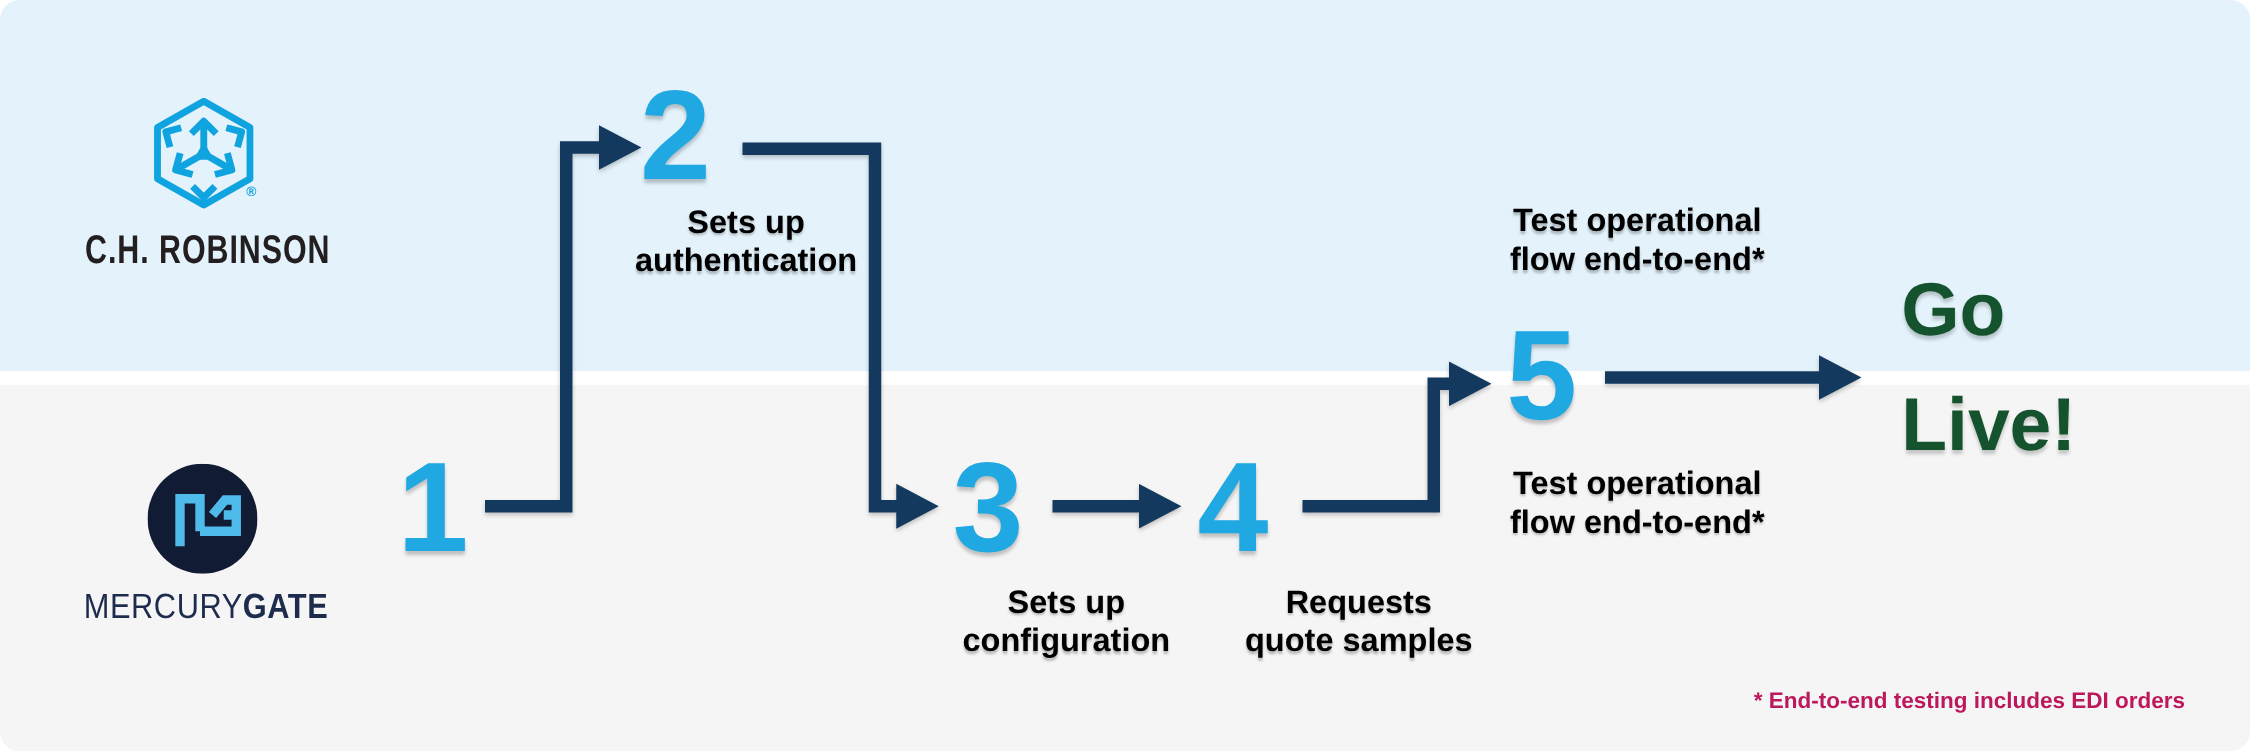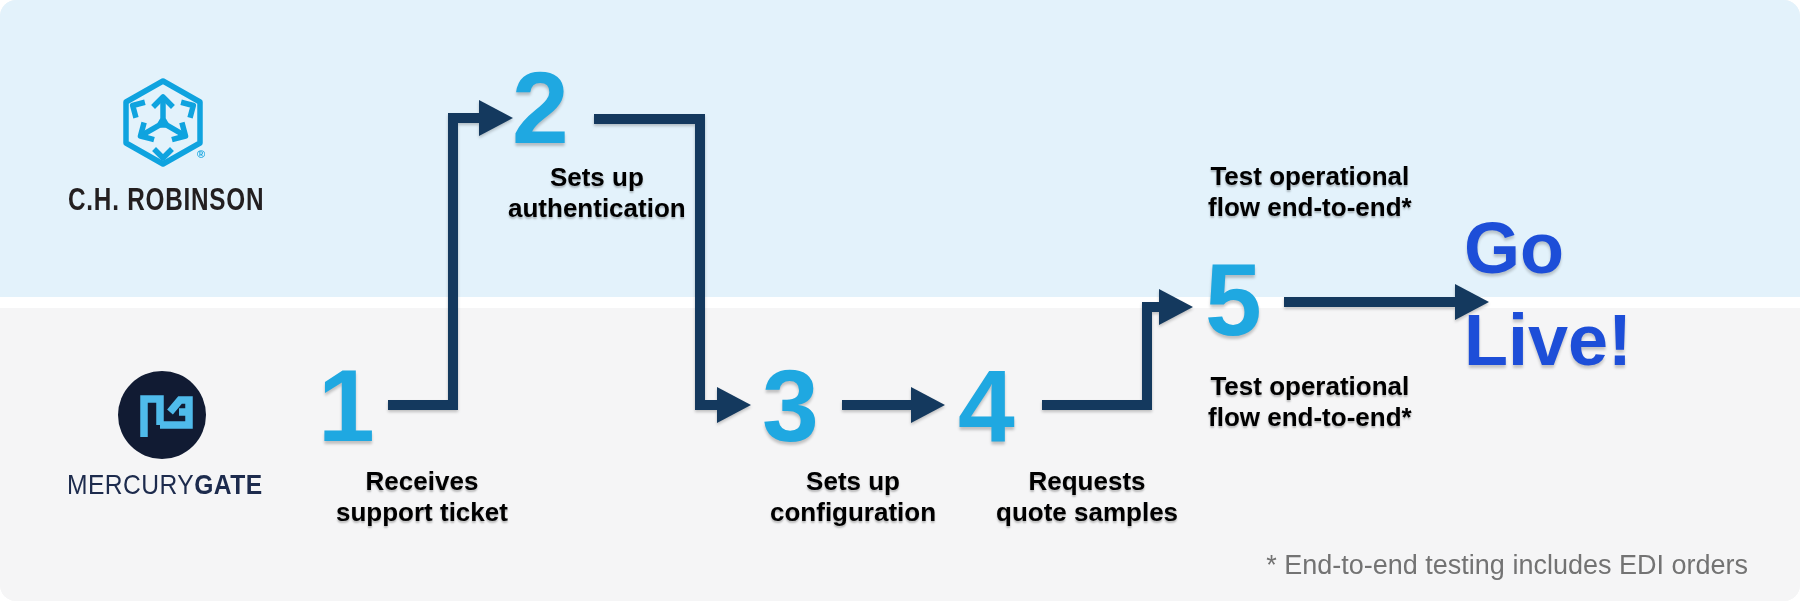--- a/index.html
+++ b/index.html
@@ -26,25 +26,25 @@
   .step-label{position:absolute;font-size:26px;font-weight:bold;line-height:31px;color:#000;
               white-space:pre-line;text-shadow:0 2px 2px rgba(0,0,0,.25);text-align:center;}
   .lbl-1{left:336px;top:466px;}
   .lbl-2{left:508px;top:162px;}
   .lbl-3{left:770px;top:466px;}
   .lbl-4{left:996px;top:466px;}
   .lbl-5-top{left:1208px;top:161px;}
   .lbl-5-bottom{left:1208px;top:371px;}
 
   
-  .go-live{position:absolute;left:1464px;top:202px;font-size:72px;font-weight:bold;line-height:92px;
-           color:#1d4ed8;white-space:pre-line;text-shadow:0 3px 3px rgba(0,0,0,.2);}
+  .go-live{position:absolute;left:1521px;top:202px;font-size:60px;font-weight:bold;line-height:92px;
+           color:#14532d;white-space:pre-line;text-shadow:0 3px 3px rgba(0,0,0,.2);}
 
   
-  .footnote{position:absolute;right:52px;top:550px;font-size:27px;color:#737373;}
+  .footnote{position:absolute;right:52px;top:550px;font-size:18px;color:#be185d;font-weight:bold;}
 
   
   .chr-mark{position:absolute;left:123px;top:78px;}
   .chr-reg{position:absolute;left:197px;top:148px;font-size:11px;color:#0FA3DF;font-weight:bold;}
   .chr-wordmark{position:absolute;left:68px;top:181px;font-size:32px;font-weight:bold;color:#231F20;
                 letter-spacing:1px;display:inline-block;transform:scaleX(.76);transform-origin:left top;white-space:nowrap;}
 
   
   .mg-mark{position:absolute;left:118px;top:371px;}
   .mg-wordmark{position:absolute;left:67px;top:469px;font-size:28px;color:#1D2B4D;letter-spacing:.5px;
@@ -115,22 +115,20 @@
     </g>
   </svg>
   <div class="mg-wordmark"><span class="w1">MERCURY</span><span class="w2">GATE</span></div>
 
   <div class="step-num num-1">1</div>
   <div class="step-num num-2">2</div>
   <div class="step-num num-3">3</div>
   <div class="step-num num-4">4</div>
   <div class="step-num num-5">5</div>
 
-  <div class="step-label lbl-1">Receives
-support ticket</div>
   <div class="step-label lbl-2">Sets up
 authentication</div>
   <div class="step-label lbl-3">Sets up
 configuration</div>
   <div class="step-label lbl-4">Requests
 quote samples</div>
   <div class="step-label lbl-5-top">Test operational
 flow end-to-end*</div>
   <div class="step-label lbl-5-bottom">Test operational
 flow end-to-end*</div>

